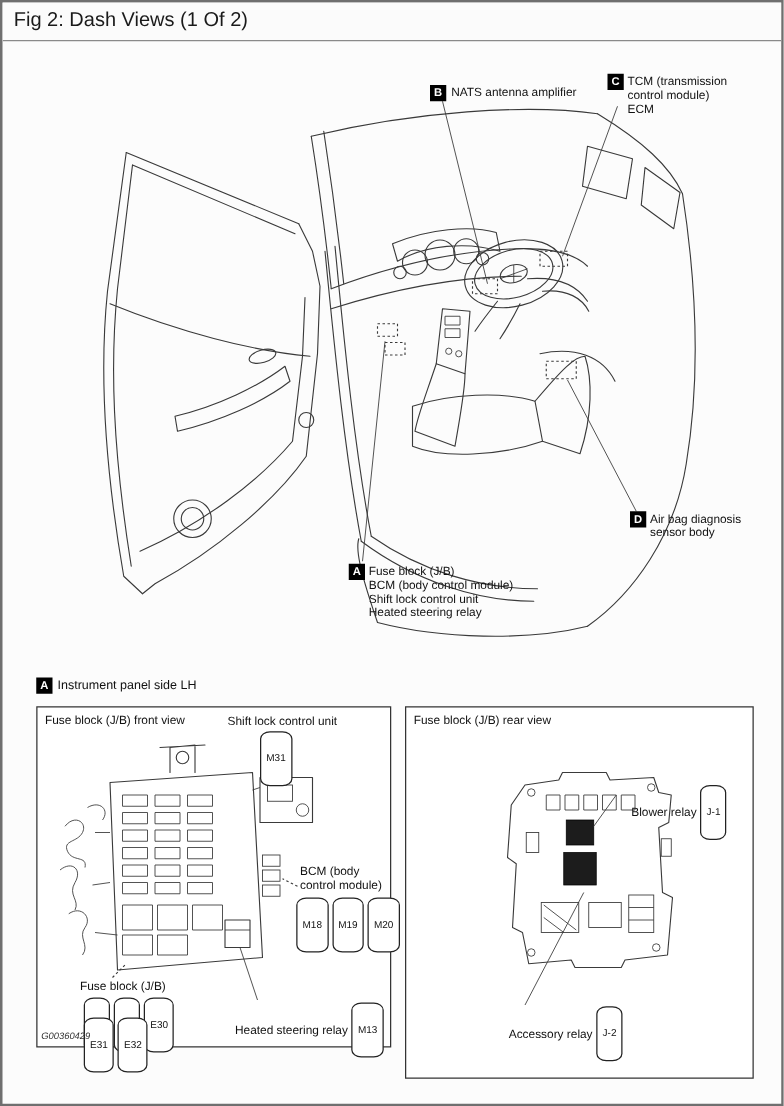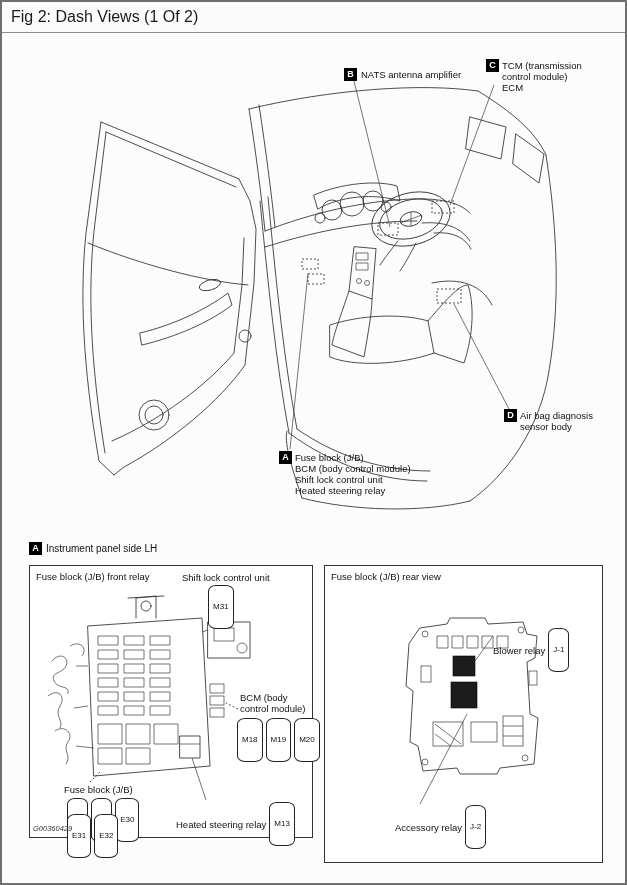--- a/index.html
+++ b/index.html
@@ -2,21 +2,21 @@
 <html><head>
 <meta charset="utf-8">
 <style>
   * { box-sizing: border-box; }
   html,body { margin:0; padding:0; background:#e9e9e9; font-family:"Liberation Sans",sans-serif; }
   .figure { position:relative; width:627px; height:885px; background:#fcfcfc; border:2px solid #6f6f6f; overflow:hidden; }
   .titlebar { position:absolute; top:0; left:0; width:100%; height:31px; border-bottom:1px solid #8a8a8a; background:#fbfbfb; }
   .titlebar .t { position:absolute; left:9px; top:6px; font-size:16px; color:#1a1a1a; }
   .marker { position:absolute; width:13px; height:13px; background:#000; color:#fff; font-size:9px; font-weight:bold; line-height:13px; text-align:center; }
   .lbl { position:absolute; font-size:9.5px; line-height:11px; color:#111; white-space:nowrap; }
-  .row { display:flex; gap:3px; align-items:center; }
+  .row { display:flex; gap:3px; align-items:center;margin-left:12px; }
   .codes { position:absolute; display:flex; gap:3px; }
   .oval { display:inline-block; border:1px solid #222; border-radius:8px / 6px; padding:16px 4px; font-size:8px; line-height:10px; color:#111; background:#fff; }
   .box { position:absolute; border:1px solid #333; background:#fff; }
   svg { position:absolute; left:0; top:0; }
   .mainsvg { top:31px; }
   .footer { position:absolute; left:0; top:852px; width:100%; text-align:center; font-size:11px; color:#222; }
   .figcode { position:absolute; font-size:7.5px; color:#333;font-style:italic; }
   .line { stroke:#3a3a3a; stroke-width:0.9; fill:none; stroke-linecap:round; stroke-linejoin:round; }
   .dash { stroke:#3a3a3a; stroke-width:0.9; fill:none; stroke-dasharray:2 2; }
   .thin { stroke:#3a3a3a; stroke-width:0.7; fill:none; }
@@ -172,21 +172,21 @@
         <rect class="line" x="150" y="170" width="20" height="22"></rect>
         <path class="thin" d="M150,178 L170,178"></path>
       </g>
 
       <path class="dash" d="M193,32 L200,55"></path>
       <path class="dash" d="M208,143 L196,137"></path>
       <path class="dash" d="M60,216 L70,206"></path>
       <path class="thin" d="M162,192 L176,234"></path>
     </svg>
 
-    <div class="lbl" style="left:6px; top:5px">Fuse block (J/B) front relay</div>
+    <div class="lbl" style="left:6px; top:5px">Fuse block (J/B) front view</div>
 
     <div class="lbl" style="left:152px; top:6px">Shift lock control unit</div>
     <div class="codes" style="left:178px; top:19px">
       <span class="oval">M31</span>
     </div>
 
     <div class="lbl" style="left:210px; top:126px">BCM (body</div>
     <div class="lbl" style="left:210px; top:137px">control module)</div>
     <div class="codes" style="left:207px; top:152px">
       <span class="oval">M18</span>

